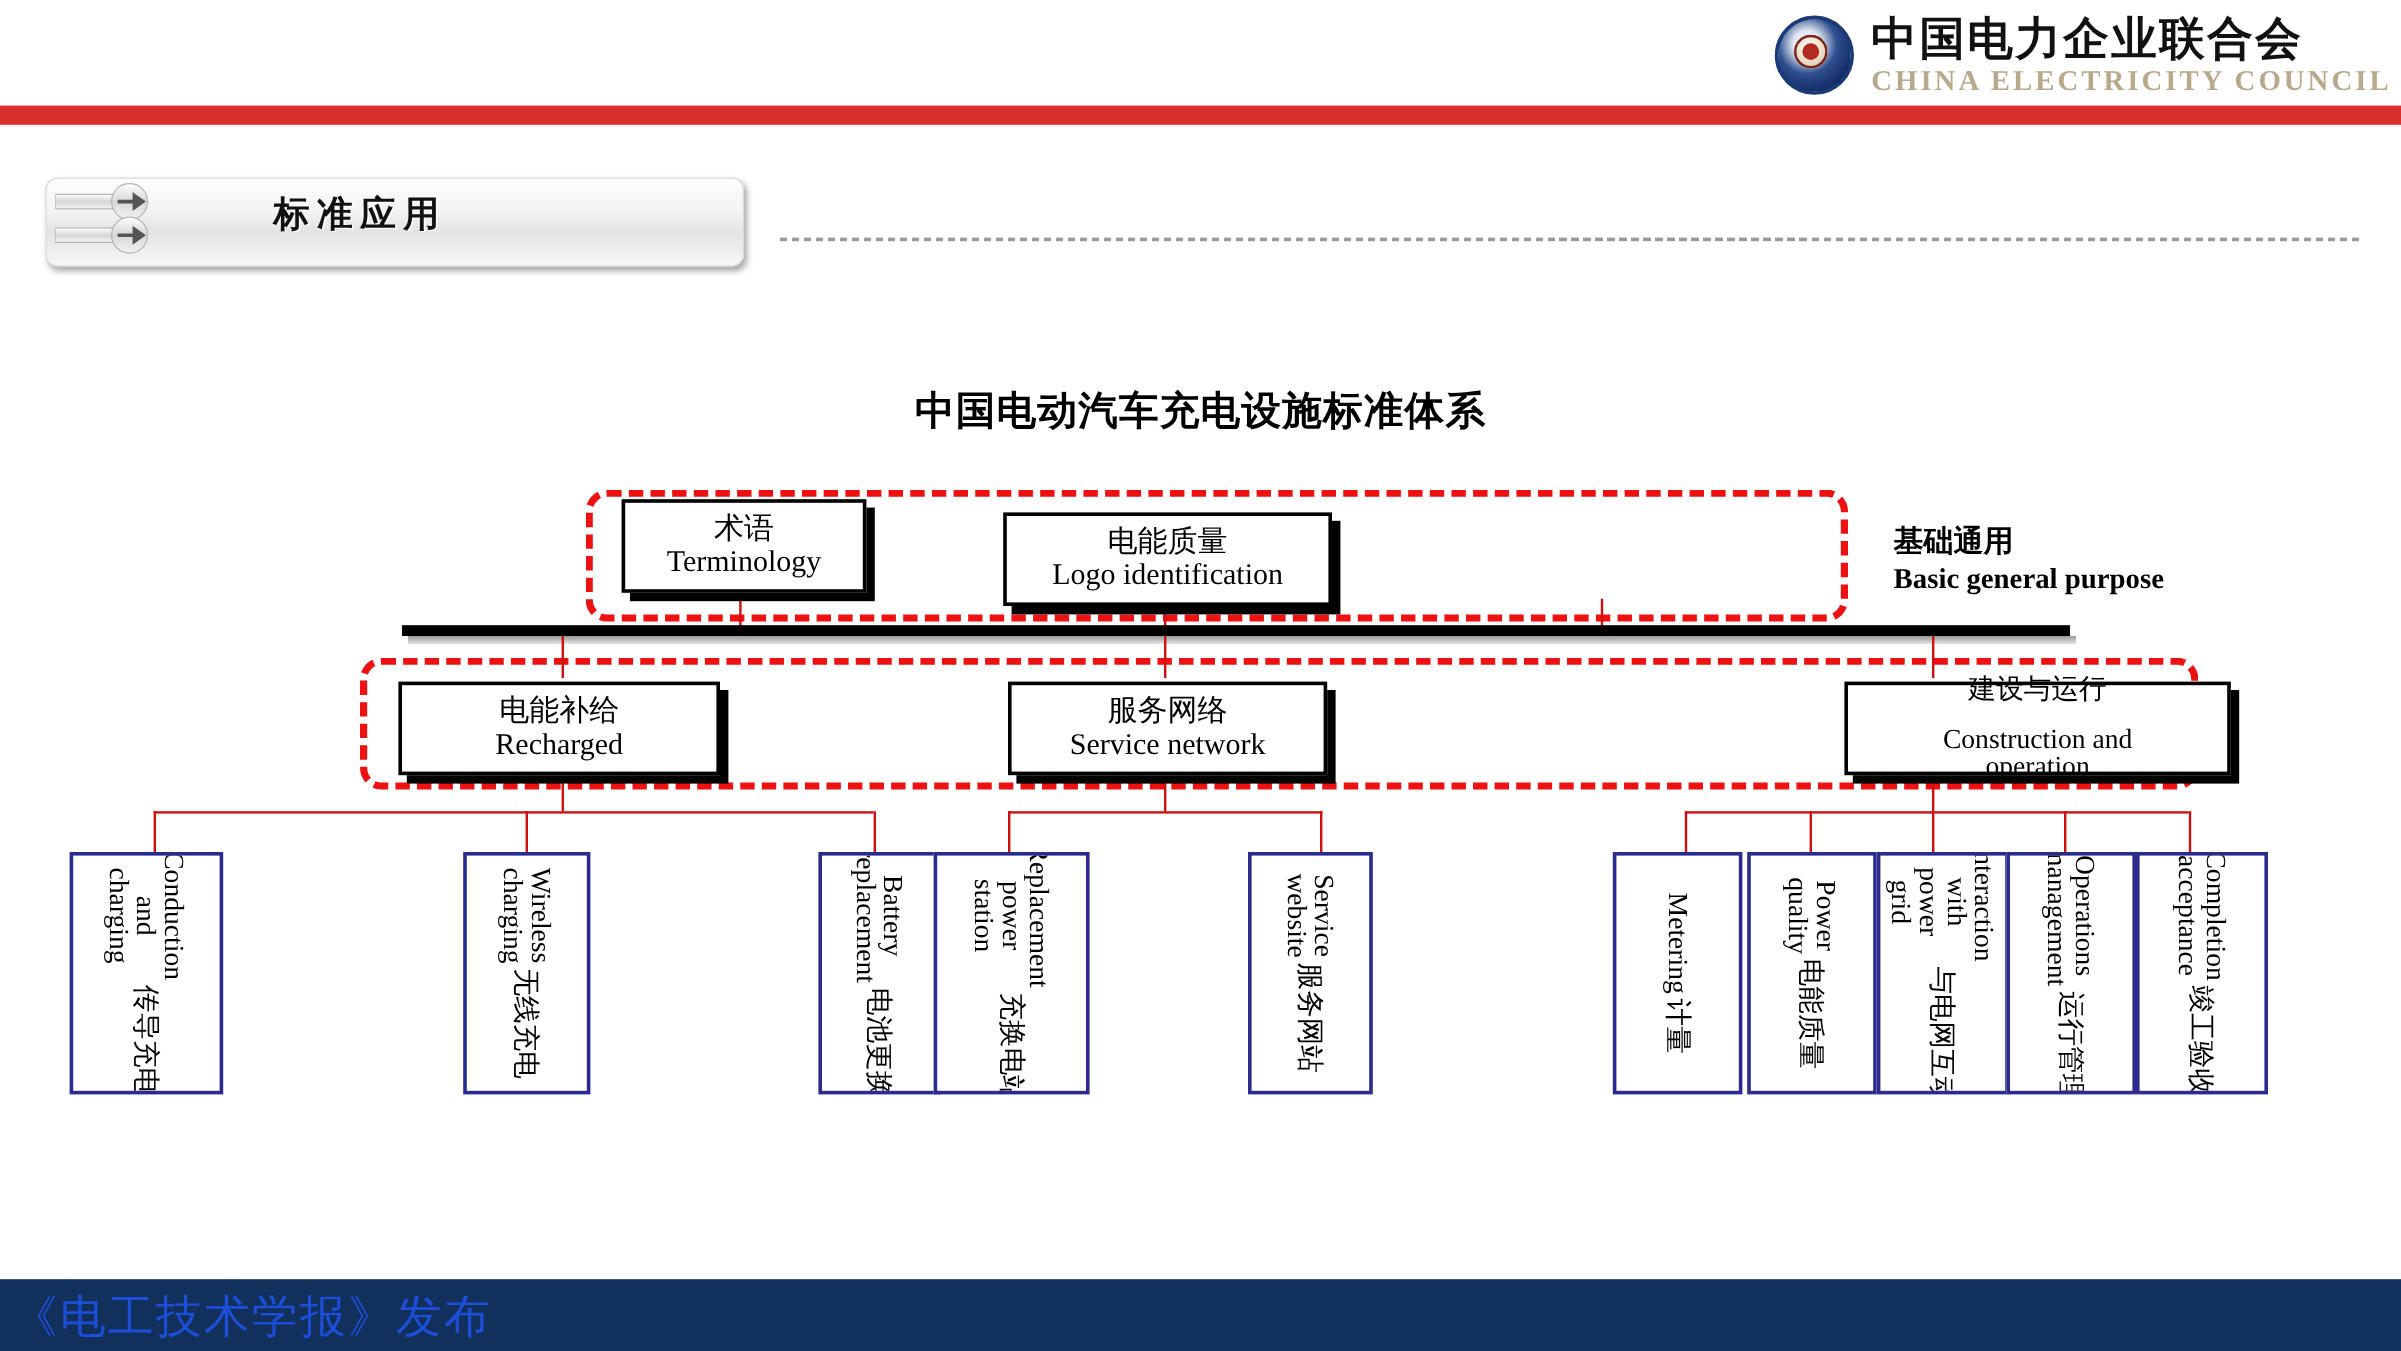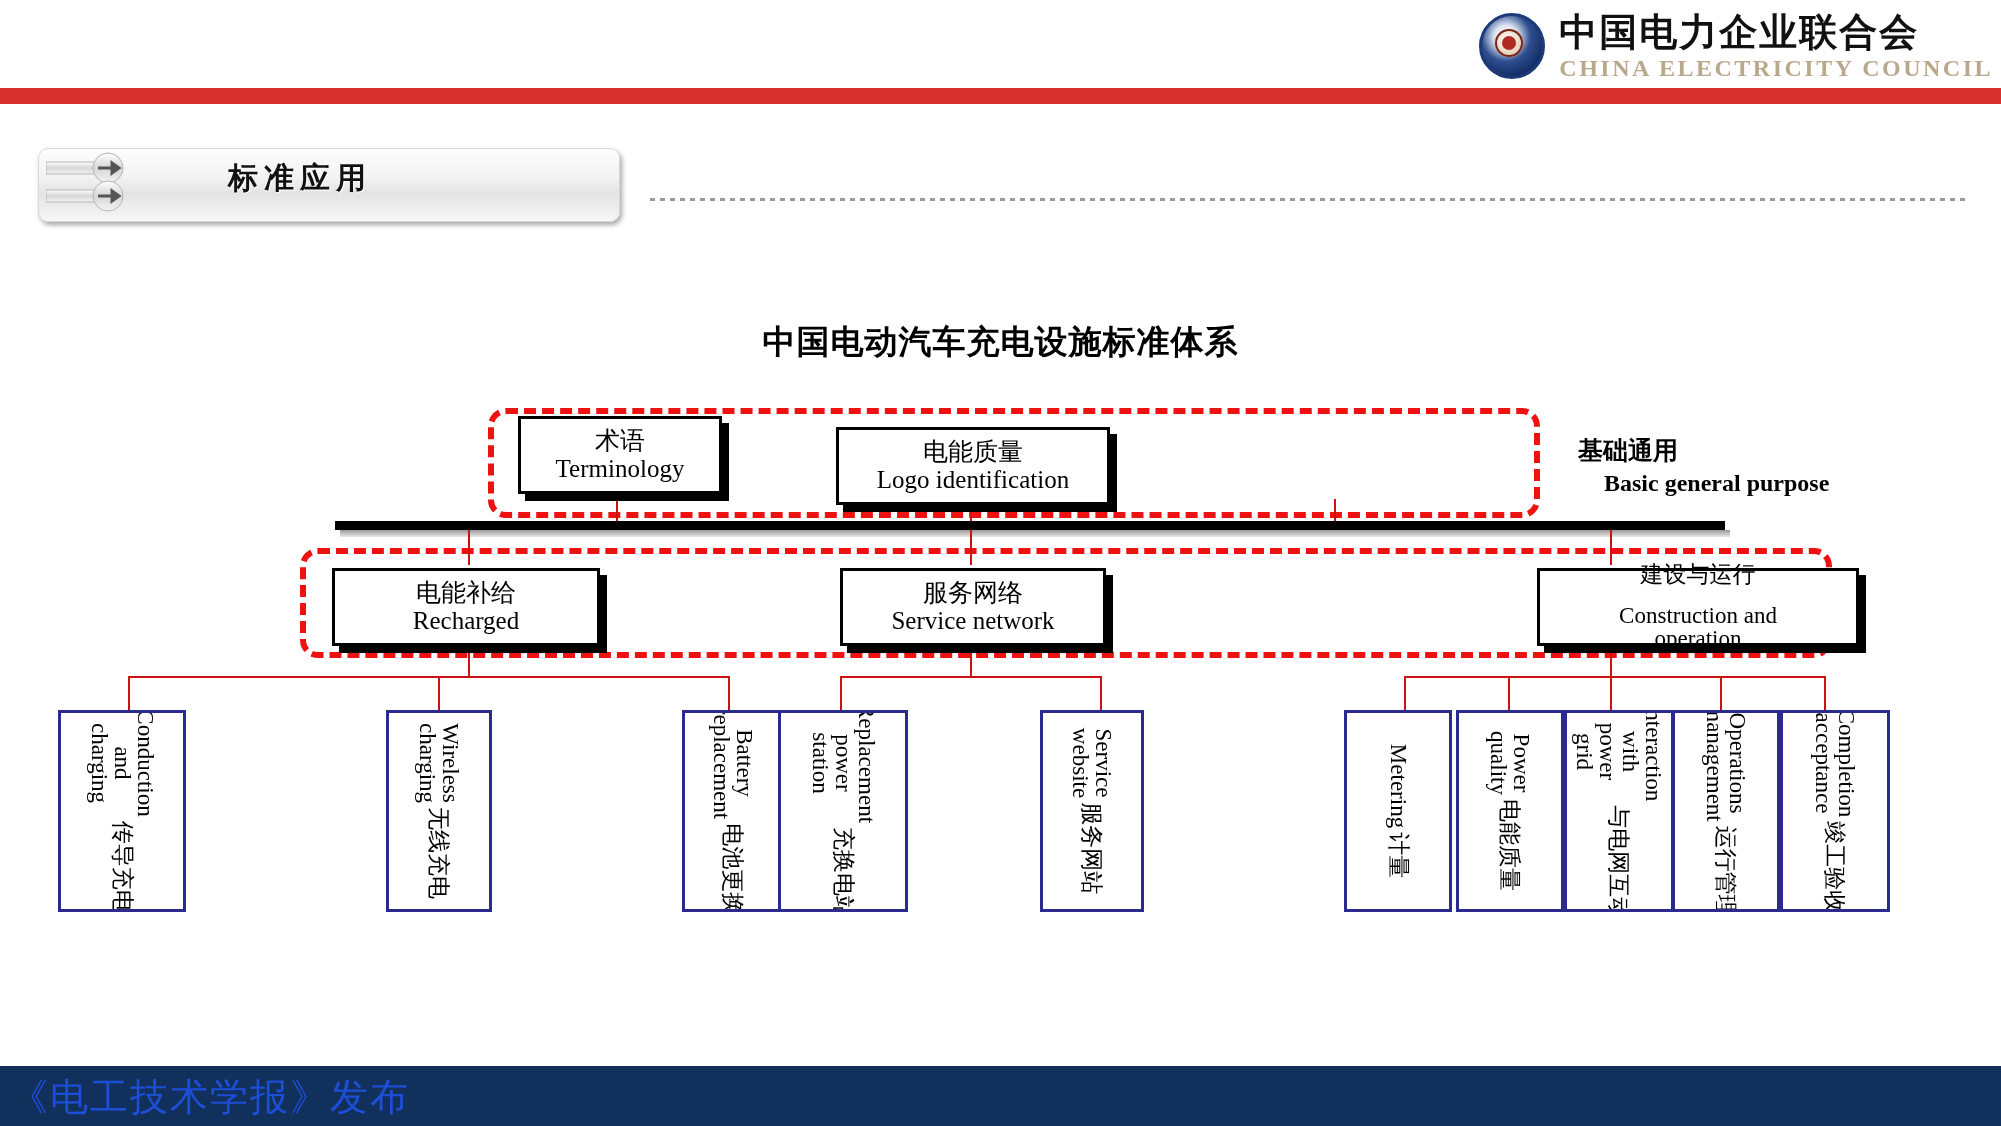--- a/index.html
+++ b/index.html
@@ -120,21 +120,21 @@
 
   
   .vline{position:absolute;background:#cc1111;width:2px;z-index:3;}
   .hline{position:absolute;background:#cc1111;height:2px;z-index:3;}
 
   .r-label{
     position:absolute;font-family:"DejaVu Sans", sans-serif;font-weight:bold;
     color:#000;line-height:1.3;
   }
   .r-label .l1{font-size:25px;}
-  .r-label .l2{font-size:24px;font-family:"Liberation Serif", serif;margin-left:26px;}
+  .r-label .l2{font-size:24px;font-family:"Liberation Serif", serif;}
 
   
   #footer{
     position:absolute;left:0;top:1066px;width:2001px;height:60px;background:#12305c;
   }
   #footer-text{
     position:absolute;left:10px;top:1072px;
     font-family:Liberation Sans, sans-serif;
     font-size:38px;color:#1d4ed8;letter-spacing:2px;
   }

